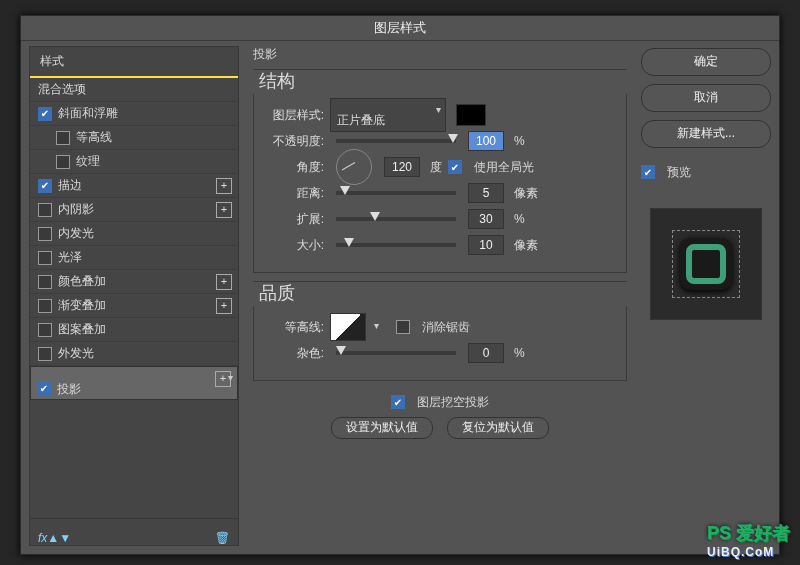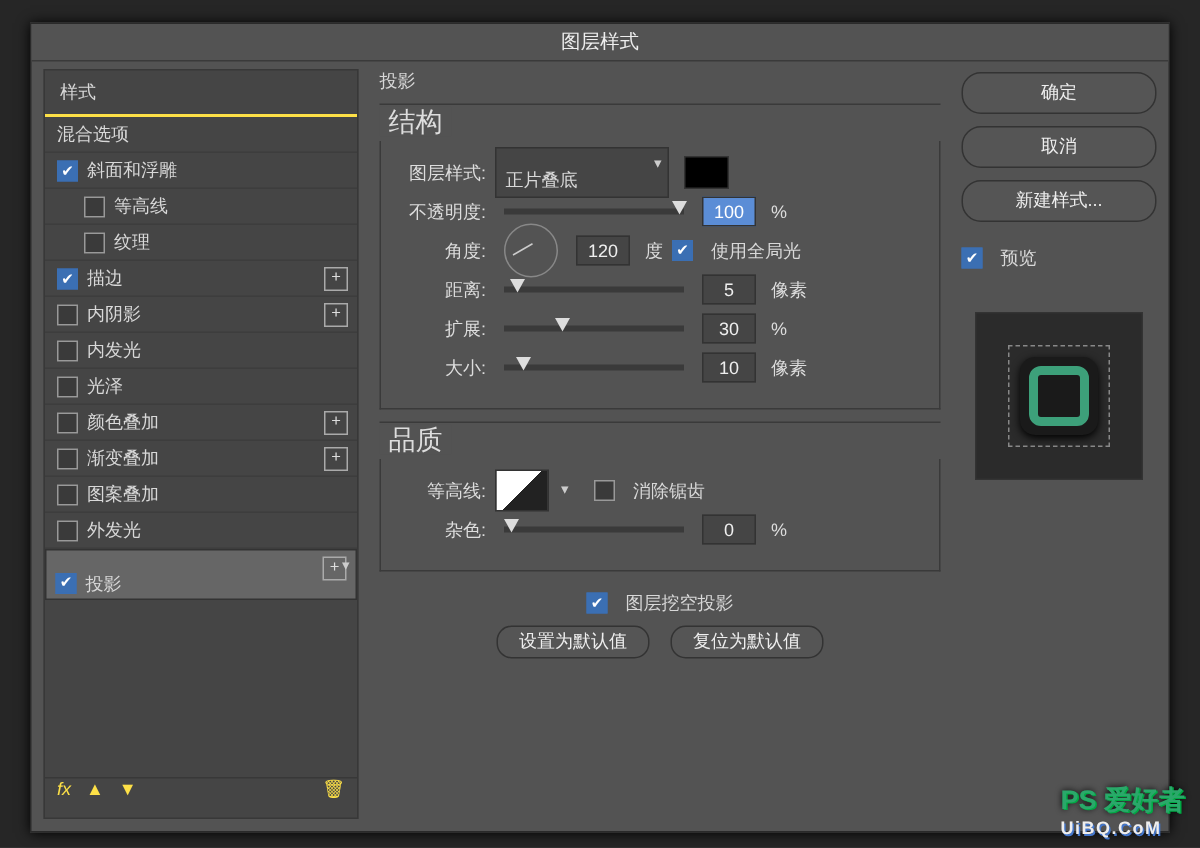--- a/index.html
+++ b/index.html
@@ -6,21 +6,21 @@
   .frame{position:absolute;left:20px;top:15px;right:20px;bottom:10px;background:#535353;border:1px solid #2a2a2a;box-shadow:0 0 8px #000}
   .titlebar{height:24px;background:#535353;border-bottom:1px solid #3a3a3a;text-align:center;line-height:24px;color:#eee;font-size:13px}
   .body{position:absolute;top:30px;left:8px;right:8px;bottom:8px;display:flex;gap:8px}
   
   .sidebar{width:208px;background:#454545;border:1px solid #383838;display:flex;flex-direction:column}
   .sb-head{padding:6px 10px;border-bottom:2px solid #fde047}
   .sb-item{display:flex;align-items:center;height:23px;padding:0 8px;border-bottom:1px solid #3d3d3d;position:relative}
   .sb-item.sub{padding-left:26px}
   .sb-item.sel{background:#666}
   .sb-item .plus{position:absolute;right:6px;top:4px;width:14px;height:14px;border:1px solid #aaa;color:#ddd;font-size:11px;line-height:12px;text-align:center}
-  .sb-foot{margin-top:auto;height:26px;border-top:1px solid #383838;display:flex;align-items:flex-start;padding:0 8px;gap:10px;color:#fde047}
+  .sb-foot{margin-top:auto;height:26px;border-top:1px solid #383838;display:flex;align-items:flex-end;padding:0 8px;color:#7dd3fc}
   .chk{width:12px;height:12px;border:1px solid #999;background:#3a3a3a;display:inline-flex;align-items:center;justify-content:center;margin-right:6px;font-size:10px;color:#ddd}
   .chk.on{background:#3b6fb3;border-color:#3b6fb3;color:#fff}
   
   .center{flex:1;padding:0 6px;position:relative}
   .sect-title{margin:0 0 2px 0}
   .group{border:1px solid #3a3a3a;border-top:none;padding:8px 10px 14px 10px;margin-bottom:8px;position:relative}
   .group-label{position:relative;top:-1px;background:#535353;color:#ddd;padding:0 6px;font-size:18px}
   .group-wrap{border-top:1px solid #3a3a3a;margin-top:6px}
   .row{display:flex;align-items:center;height:26px;gap:6px}
   .lbl{width:60px;text-align:right;color:#ddd}

